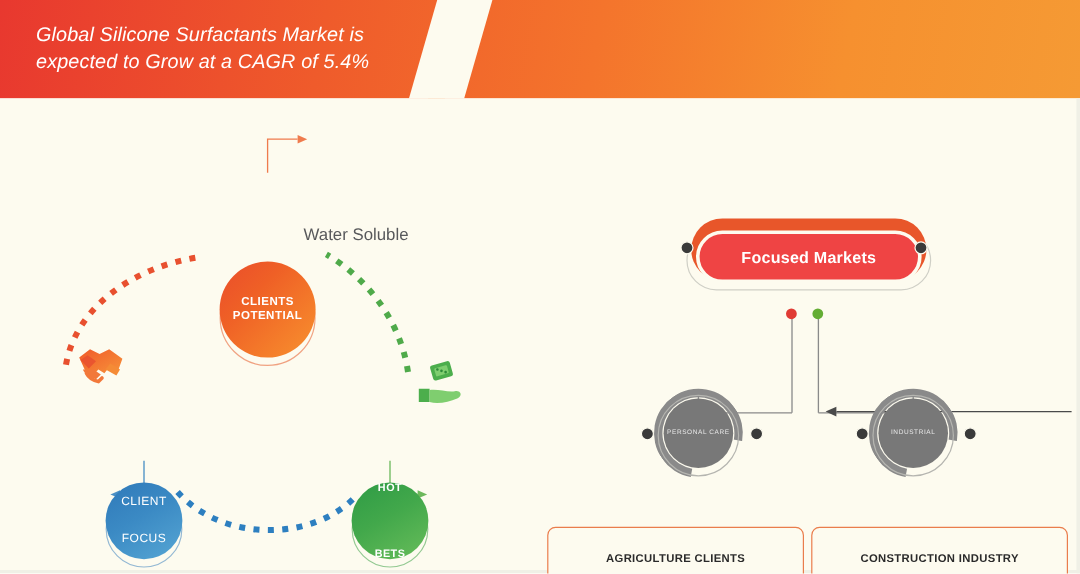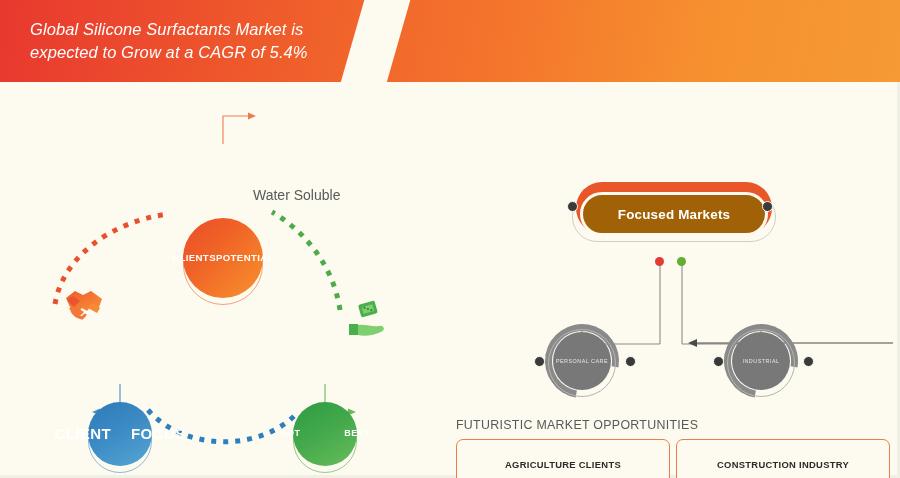--- a/index.html
+++ b/index.html
@@ -46,36 +46,36 @@
   
   .bubble { position: absolute; border-radius: 50%; }
   .bubble .ring {
     position: absolute; left: 0; top: 0; right: 0; bottom: 0;
     border-radius: 50%; border: 1px solid rgba(0,0,0,0.18);
     transform: translateY(7px);
   }
   .bubble .face {
     position: absolute; left: 0; top: 0; right: 0; bottom: 0;
     border-radius: 50%;
-    display: flex; flex-direction: row; align-items: center; justify-content: center;
+    display: flex; flex-direction: column; align-items: center; justify-content: center;
     color: #fff; text-align: center; letter-spacing: 0.4px;
   }
   .face span { display: block; }
 
   #clients-potential { left: 183px; top: 136px; width: 80px; height: 80px; }
   #clients-potential .face {
     background: linear-gradient(135deg,#ea4d2b 0%, #ef6026 35%, #f47b2a 70%, #f7922f 100%);
     font-size: 9.6px; line-height: 12px; font-weight: 600;
   }
   #clients-potential .ring { border-color: rgba(230,90,40,0.55); }
 
   #client-focus { left: 88px; top: 320px; width: 64px; height: 64px; }
   #client-focus .face {
     background: linear-gradient(150deg,#2f79b9 0%, #3b8ac4 45%, #56a6d4 100%);
-    font-size: 15px; line-height: 11.5px; font-weight: 700; gap: 20px;
+    font-size: 10px; line-height: 11.5px; font-weight: 400; gap: 20px;
   }
   #client-focus .ring { border-color: rgba(60,130,190,0.55); }
 
   #hot-bets { left: 293px; top: 320px; width: 64px; height: 64px; }
   #hot-bets .face {
     background: linear-gradient(150deg,#2e9b45 0%, #42a84b 45%, #68bd5a 100%);
     font-size: 9px; line-height: 11.5px; font-weight: 600; gap: 44px;
   }
   #hot-bets .ring { border-color: rgba(60,160,70,0.55); }
 
@@ -92,21 +92,21 @@
   .fm-shadow {
     position: absolute; left: 4px; top: 12px; width: 204px; height: 50px;
     border: 1px solid #cfcfc6; border-radius: 26px; background: #fdfbef;
   }
   .fm-outer {
     position: absolute; left: 8px; top: 2px; width: 196px; height: 52px;
     background: #e8562a; border-radius: 26px;
   }
   .fm-inner {
     position: absolute; left: 12px; top: 12px; width: 188px; height: 44px;
-    background: #a16207; border: 3px solid #fdfbef; border-radius: 22px;
+    background: #ef4444; border: 3px solid #fdfbef; border-radius: 22px;
     display: flex; align-items: center; justify-content: center;
     color: #ffffff; font-size: 13.4px; font-weight: 700; letter-spacing: 0.2px;
   }
   .node-dot {
     position: absolute; width: 11px; height: 11px; border-radius: 50%;
     background: #3a3a3a; border: 1px solid #fdfbef;
   }
   #fm-dot-left  { left: 567px; top: 119px; }
   #fm-dot-right { left: 762px; top: 119px; }
   #pc-dot-left  { left: 534px; top: 274px; }
@@ -273,21 +273,20 @@
     <div class="node-dot" id="pc-dot-right"></div>
 
     <div class="gauge" id="gauge-industrial">
       <div class="outer-ring"></div>
       <div class="thin-ring"></div>
       <div class="core">INDUSTRIAL</div>
     </div>
     <div class="node-dot" id="in-dot-left"></div>
     <div class="node-dot" id="in-dot-right"></div>
 
-    <div id="futuristic-title">FUTURISTIC MARKET OPPORTUNITIES</div>
 
     <div class="opp-grid">
       <div class="opp-box">
         <span>AGRICULTURE CLIENTS</span>
 
       </div>
       <div class="opp-box">
         <span>CONSTRUCTION INDUSTRY</span>
 
       </div>

